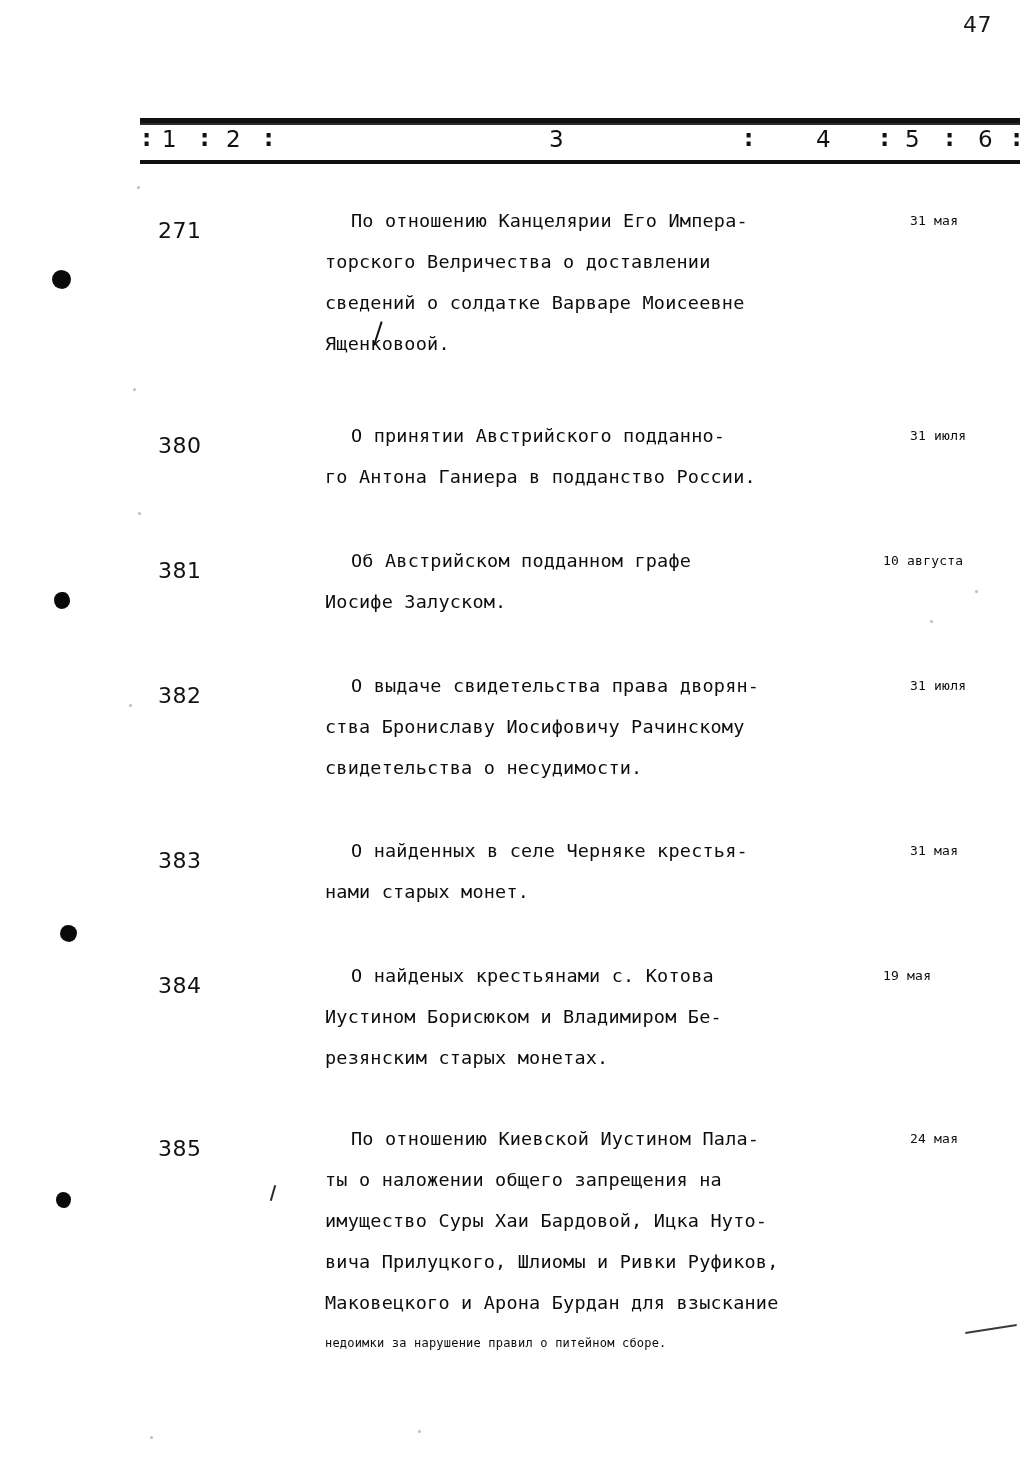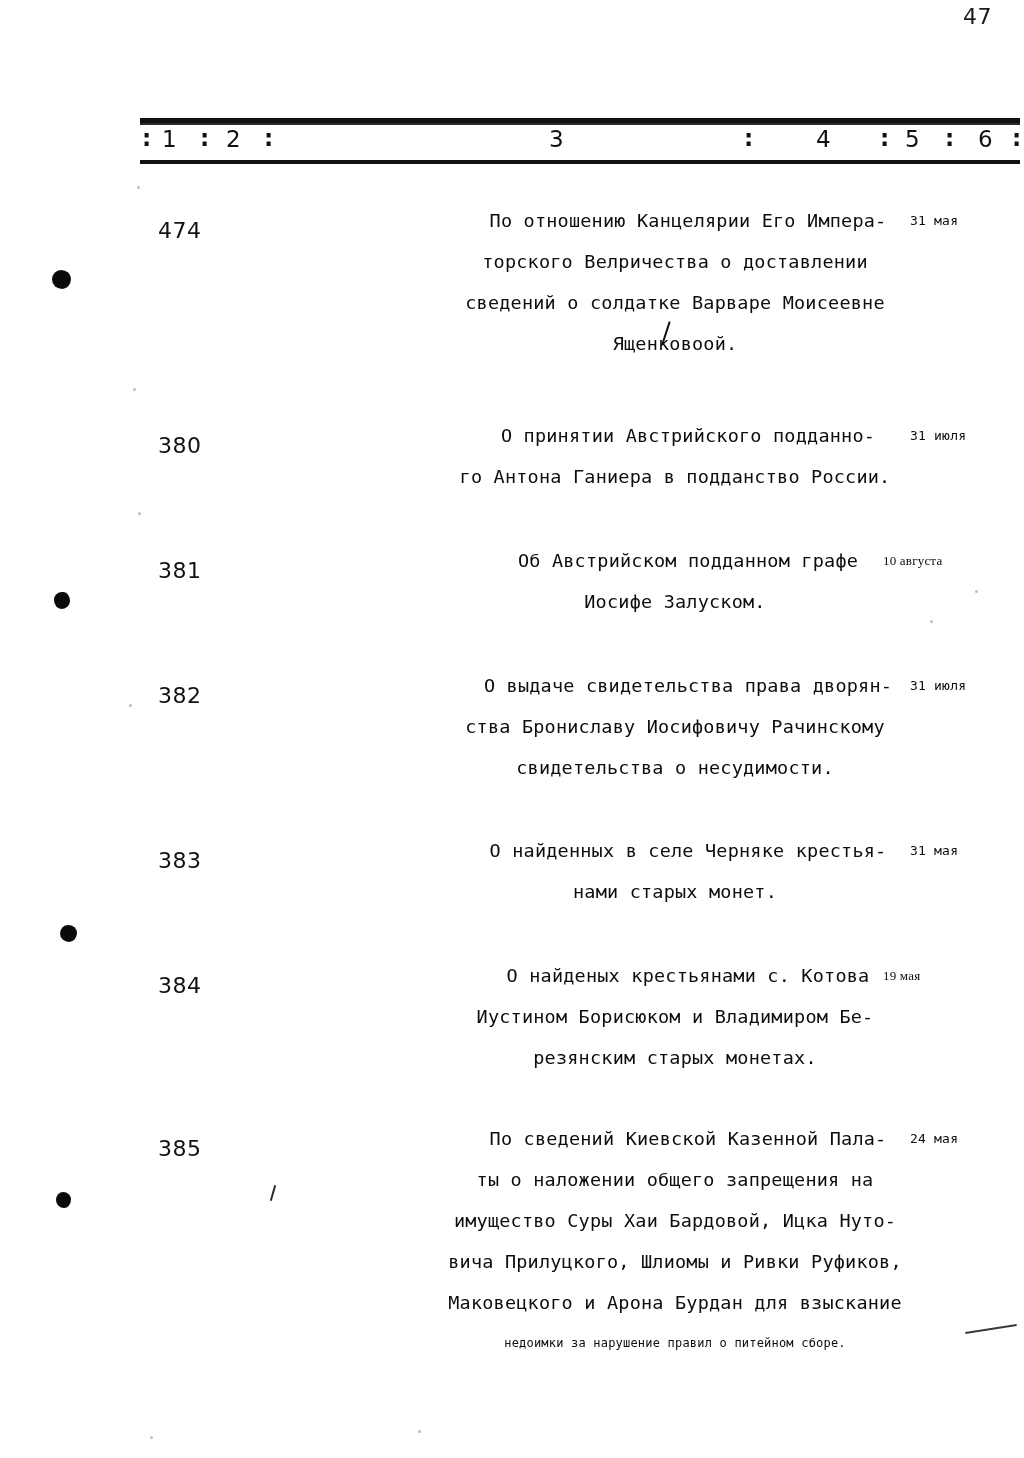--- a/index.html
+++ b/index.html
@@ -14,21 +14,21 @@
     position: relative;
     width: 1024px;
     height: 1458px;
     background: #ffffff;
     overflow: hidden;
   }
 
   
   .page-number {
     position: absolute;
-    top: 4px;
+    top: 12px;
     right: 32px;
     font-family: "DejaVu Sans", sans-serif;
     font-size: 22px;
     color: #1a1a1a;
     letter-spacing: 0.5px;
   }
 
   
   .table-header {
     position: absolute;
@@ -99,39 +99,37 @@
   }
   .line {
     position: relative;
     height: 41px;
     white-space: pre;
     font-family: "DejaVu Sans Mono", monospace;
     font-size: 18.5px;
     color: #0d0d0d;
     letter-spacing: 0.2px;
     line-height: 41px;
-    text-align: center;
   }
   .line .indent {
     display: inline-block;
     width: 26px;
   }
   .date-cell {
     position: absolute;
     top: 0;
     left: 585px;
     white-space: pre;
     font-family: "DejaVu Sans Mono", monospace;
     font-size: 13px;
     color: #0d0d0d;
     line-height: 41px;
   }
   .date-wide {
     left: 558px;
-    font-family: Liberation Serif, serif;
   }
 
   
   .overstrike {
     position: relative;
     display: inline-block;
   }
   .overstrike::after {
     content: "";
     position: absolute;
@@ -202,21 +200,21 @@
       <span class="hsep" style="left:740px;">:</span>
       <span class="hcell" style="left:765px;">5</span>
       <span class="hsep" style="left:805px;">:</span>
       <span class="hcell" style="left:838px;">6</span>
       <span class="hsep" style="left:872px;">:</span>
     </div>
     <div class="rule rule-bottom"></div>
   </div>
 
   <div class="entry" style="top:200px;">
-    <div class="entry-number">474</div>
+    <div class="entry-number">271</div>
     <div class="entry-body">
       <div class="line"><span class="indent"></span><span>По отношению Канцелярии Его Импера-</span>
         <span class="date-cell">31 мая</span>
       </div>
       <div class="line">торского Велричества о доставлении</div>
       <div class="line">сведений о солдатке Варваре Моисеевне</div>
       <div class="line"><span class="overstrike">Ященковоой.</span></div>
     </div>
   </div>
 
@@ -268,21 +266,21 @@
         <span class="date-cell date-wide">19 мая</span>
       </div>
       <div class="line">Иустином Борисюком и Владимиром Бе-</div>
       <div class="line">резянским старых монетах.</div>
     </div>
   </div>
 
   <div class="entry" style="top:1118px;">
     <div class="entry-number">385</div>
     <div class="entry-body">
-      <div class="line"><span class="indent"></span><span>По сведений Киевской Казенной Пала-</span>
+      <div class="line"><span class="indent"></span><span>По отношению Киевской Иустином Пала-</span>
         <span class="date-cell">24 мая</span>
       </div>
       <div class="line">ты о наложении общего запрещения на</div>
       <div class="line">имущество Суры Хаи Бардовой, Ицка Нуто-</div>
       <div class="line">вича Прилуцкого, Шлиомы и Ривки Руфиков,</div>
       <div class="line">Маковецкого и Арона Бурдан для взыскание</div>
       <div class="line" style="font-size:12px;">недоимки за нарушение правил о питейном сборе.</div>
     </div>
   </div>
 

